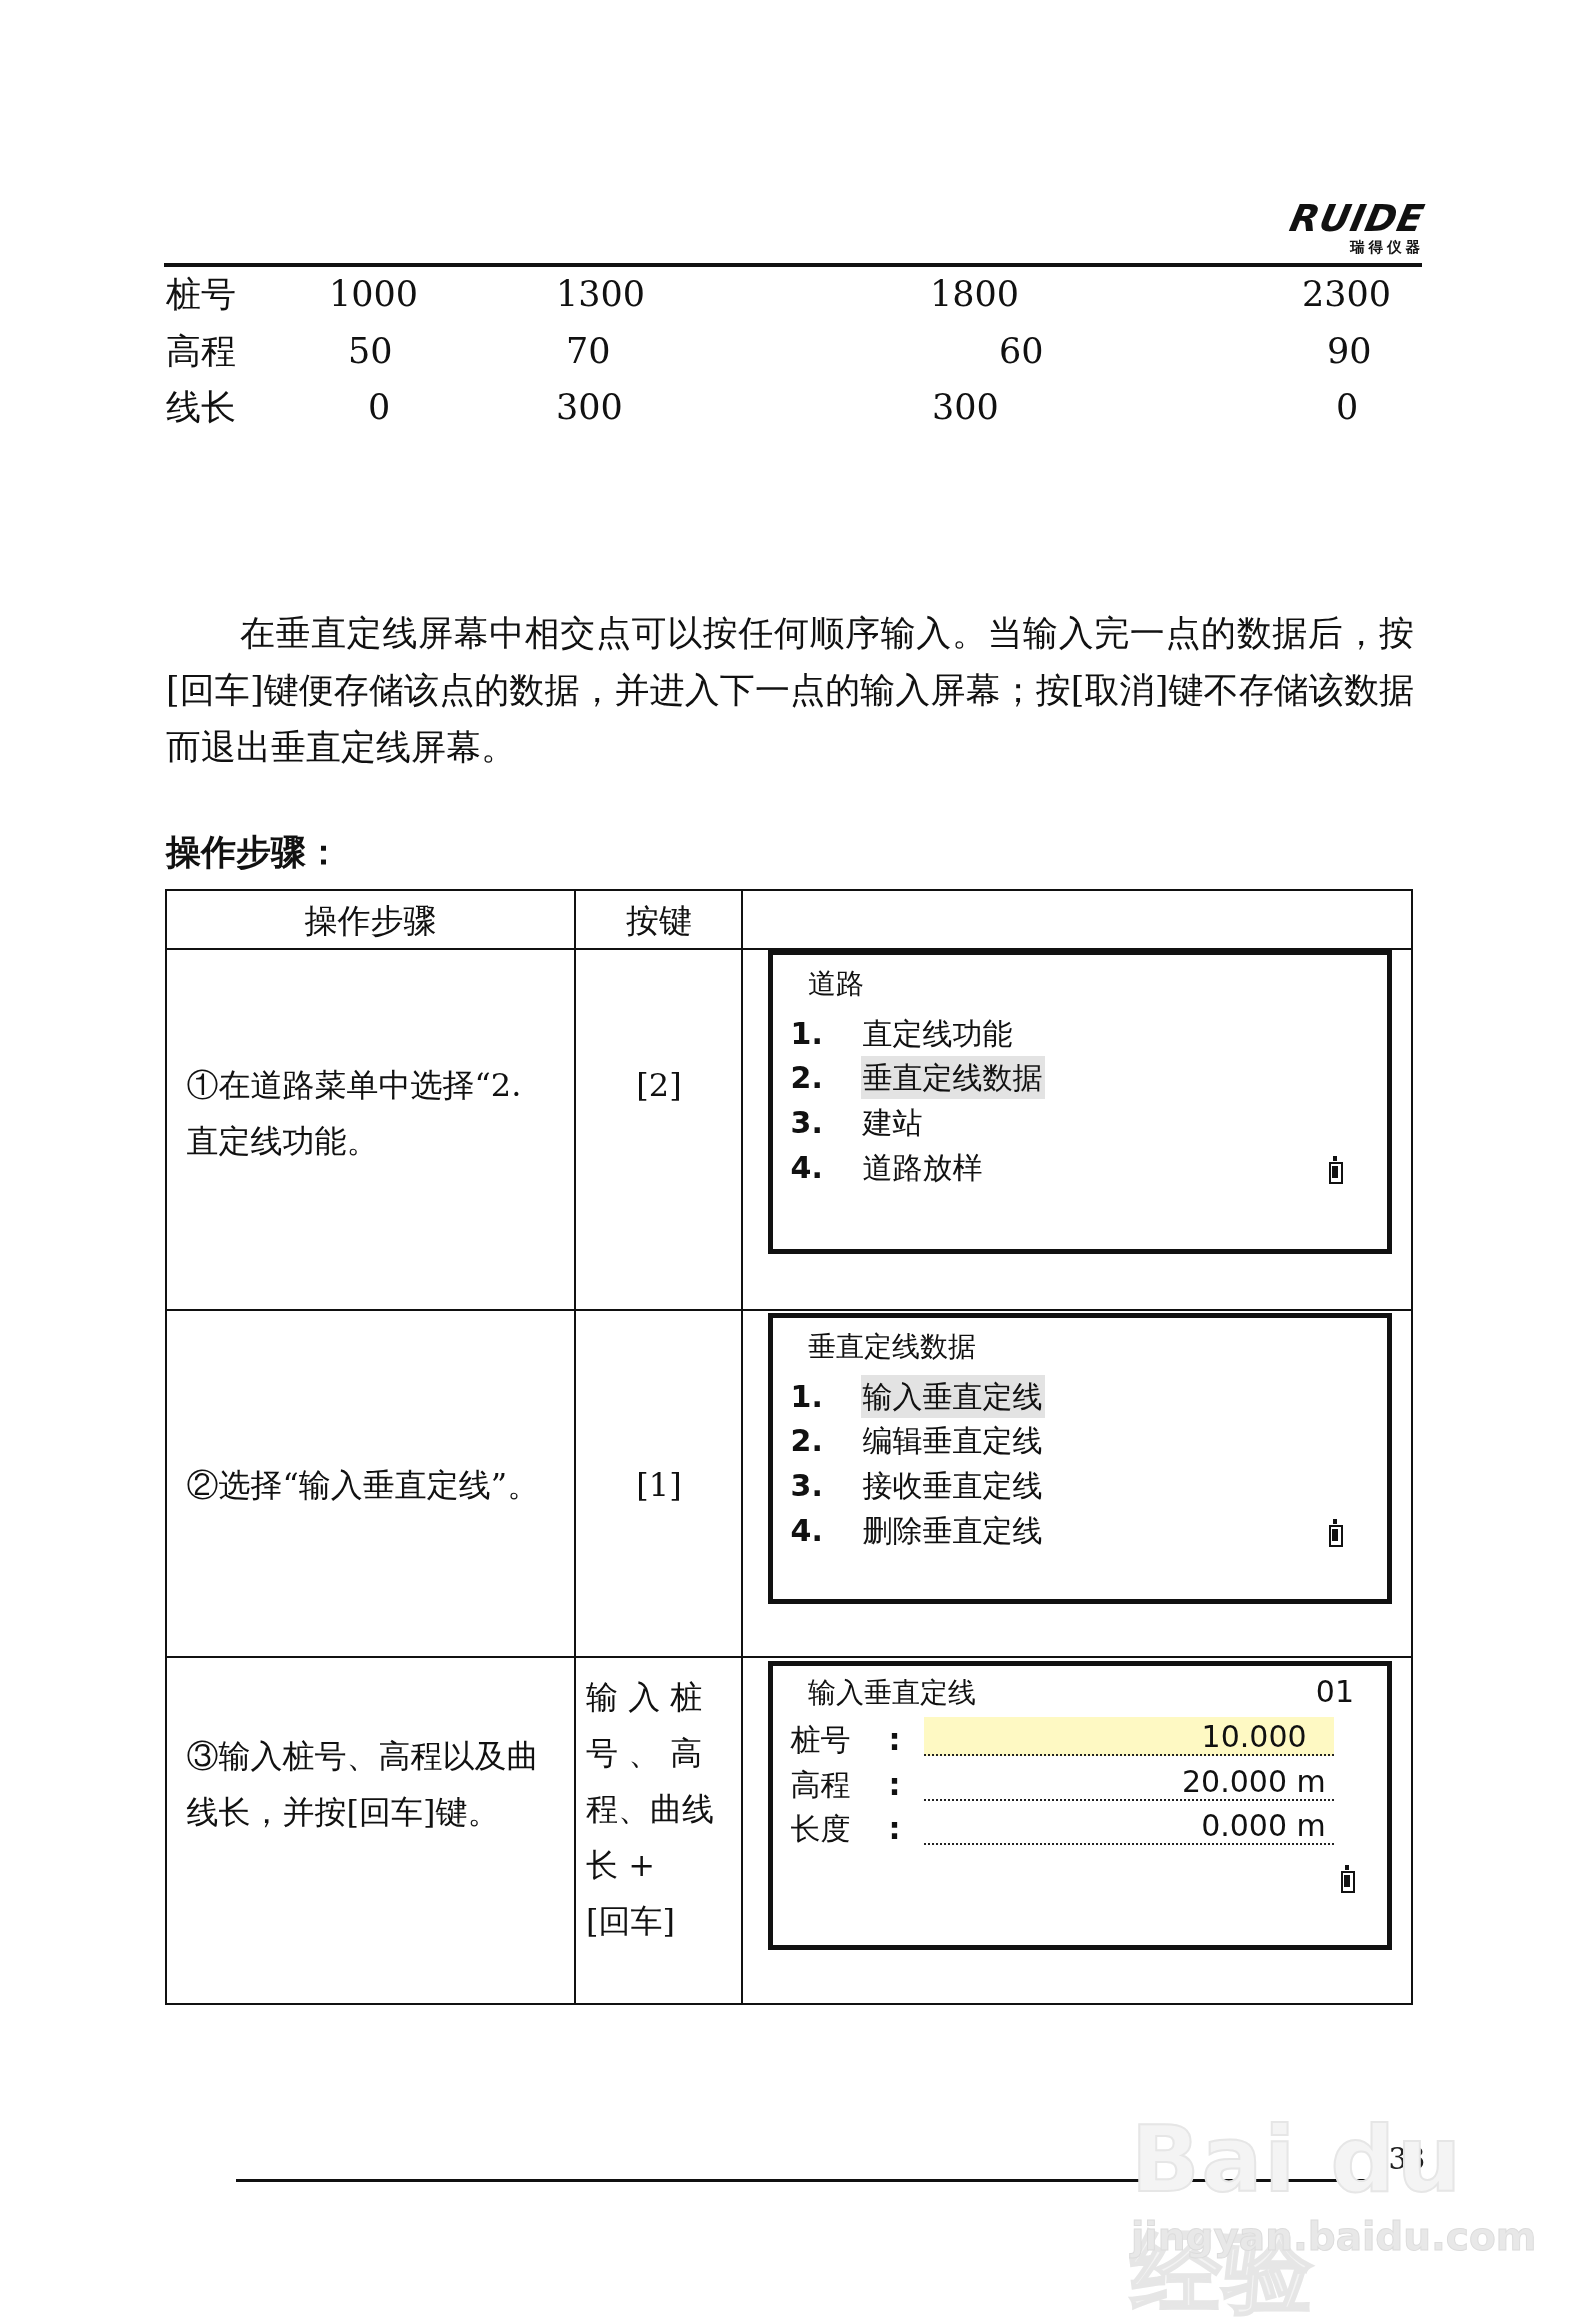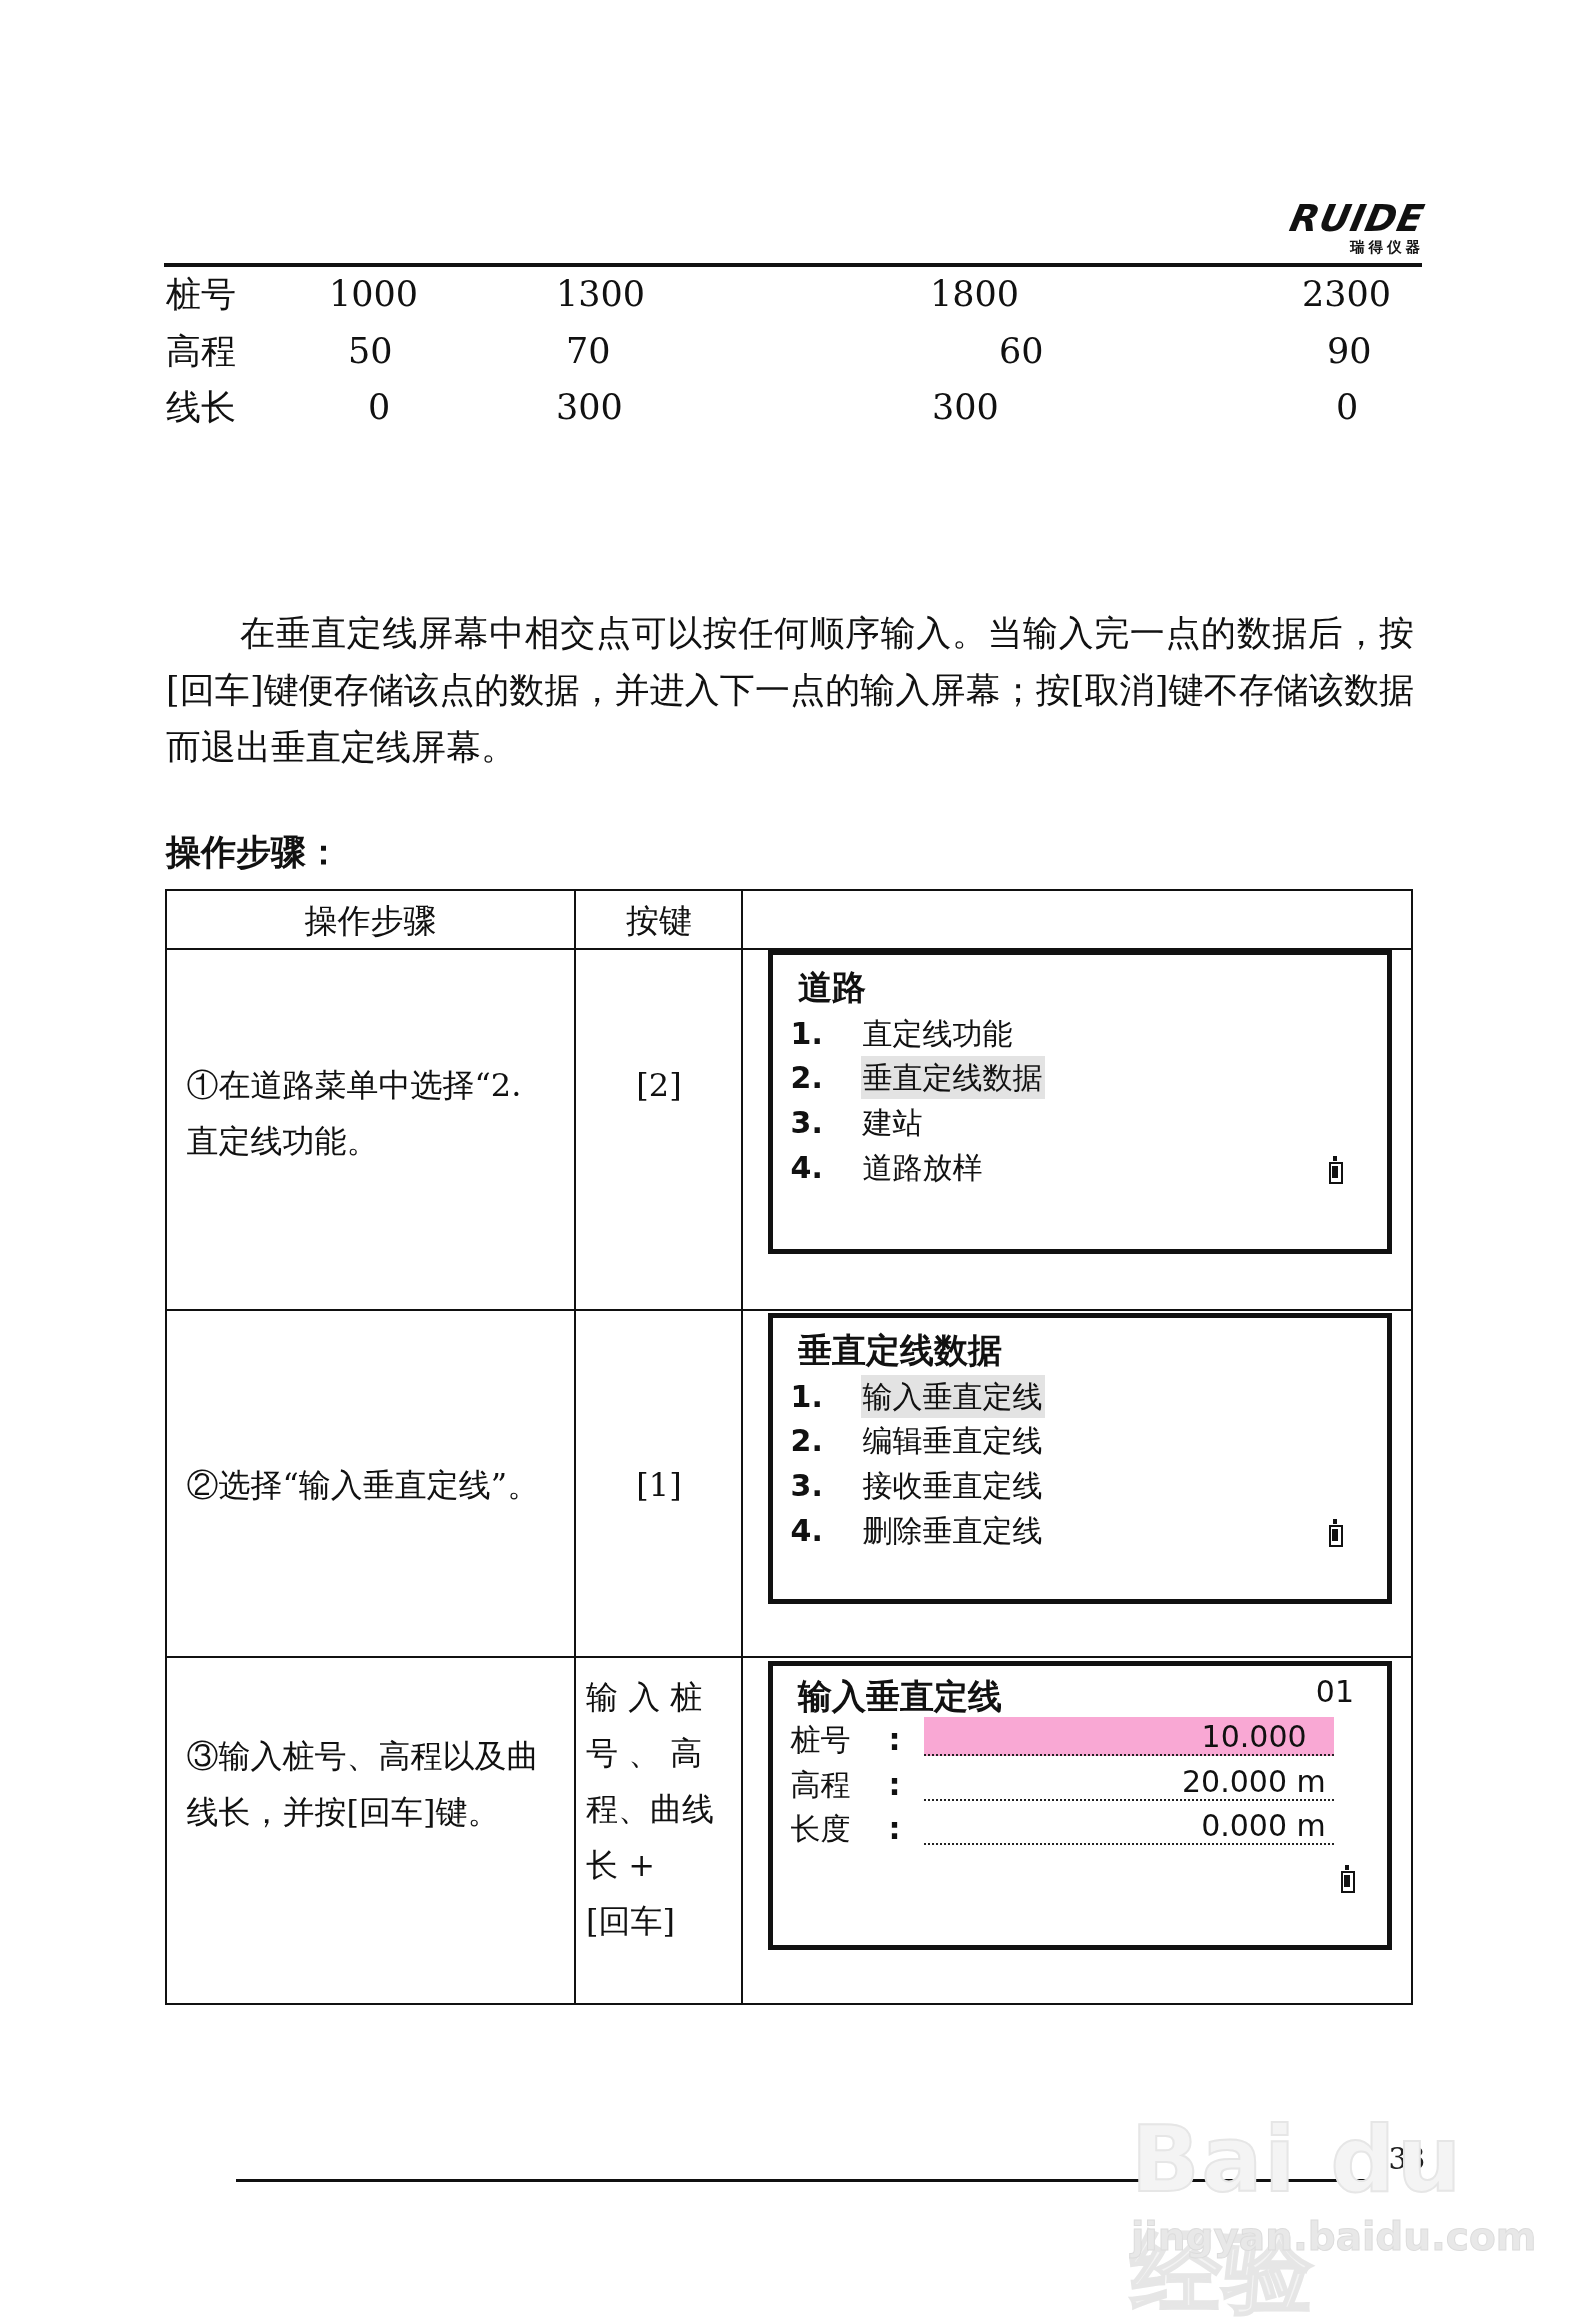--- a/index.html
+++ b/index.html
@@ -22,34 +22,34 @@
   
   .tbl { left:165px; top:889px; width:1248px; height:1116px; border:2px solid #111; box-sizing:border-box; }
   .vline { position:absolute; top:0; bottom:0; width:2px; background:#111; }
   .hline { position:absolute; left:0; right:0; height:2px; background:#111; }
   .th { position:absolute; top:0; height:59px; font-size:33px; line-height:59px; text-align:center; }
   .cell-text { position:absolute; font-size:32px; line-height:56px; }
   .key-text { position:absolute; font-size:32px; line-height:56px; text-align:center; }
   
   .lcd { position:absolute; border:5.9px solid #111; box-sizing:border-box; background:#fff;
          font-family:"DejaVu Sans","Liberation Sans",sans-serif; }
-  .lcd-title { position:absolute; left:25px; font-weight:bold; font-size:34px; }
+  .lcd-title { position:absolute; left:35px; font-weight:normal; font-size:28px; }
   .lcd-item { position:absolute; left:17.6px; font-size:30px; height:43px; line-height:43px; }
   .lcd-num { display:inline-block; width:70px; font-weight:bold; }
   .lcd-label { display:inline-block; padding:0 2px; }
   .lcd-label.sel { background:#e3e3e3; }
   .battery { position:absolute; width:13.7px; height:21.5px; border:2.9px solid #111; box-sizing:border-box; }
   .battery::before { content:""; position:absolute; left:2px; top:-7.8px; width:3.9px; height:4.9px; background:#111; }
   .battery::after { content:""; position:absolute; left:1px; top:2px; width:5.9px; height:11.7px; background:#111; }
   .field-row { position:absolute; left:17.6px; font-size:30px; height:45px; line-height:45px; width:546px; }
   .field-label { position:absolute; left:0; }
   .field-colon { position:absolute; left:98px; font-weight:bold; }
   .field-value { position:absolute; left:133px; width:410px; text-align:right; border-bottom:2.9px dotted #222;
                  height:39px; line-height:39px; padding-right:27px; box-sizing:border-box; }
-  .field-value.sel { background:#f9a8d4; }
+  .field-value.sel { background:#fef9c3; }
   
   .footer-rule { left:236px; top:2179px; width:1131px; height:2.9px; background:#111; }
   .page-num { left:1370px; top:2142px; font-size:29px; color:#222; }
   .watermark { left:1131px; top:2068px; width:371px; height:224px; color:#dcdcdc;
                font-family:"DejaVu Sans","Liberation Sans",sans-serif; font-weight:bold; }
   .wm-main { position:absolute; left:0; top:39px; font-size:90px; letter-spacing:2px; -webkit-text-stroke:2px #e6e6e6; color:#f4f4f4; }
   .wm-url { position:absolute; left:0; top:146px; font-size:39px; color:#e8e8e8; -webkit-text-stroke:1px #dcdcdc; }
 </style>
 </head>
 <body>

